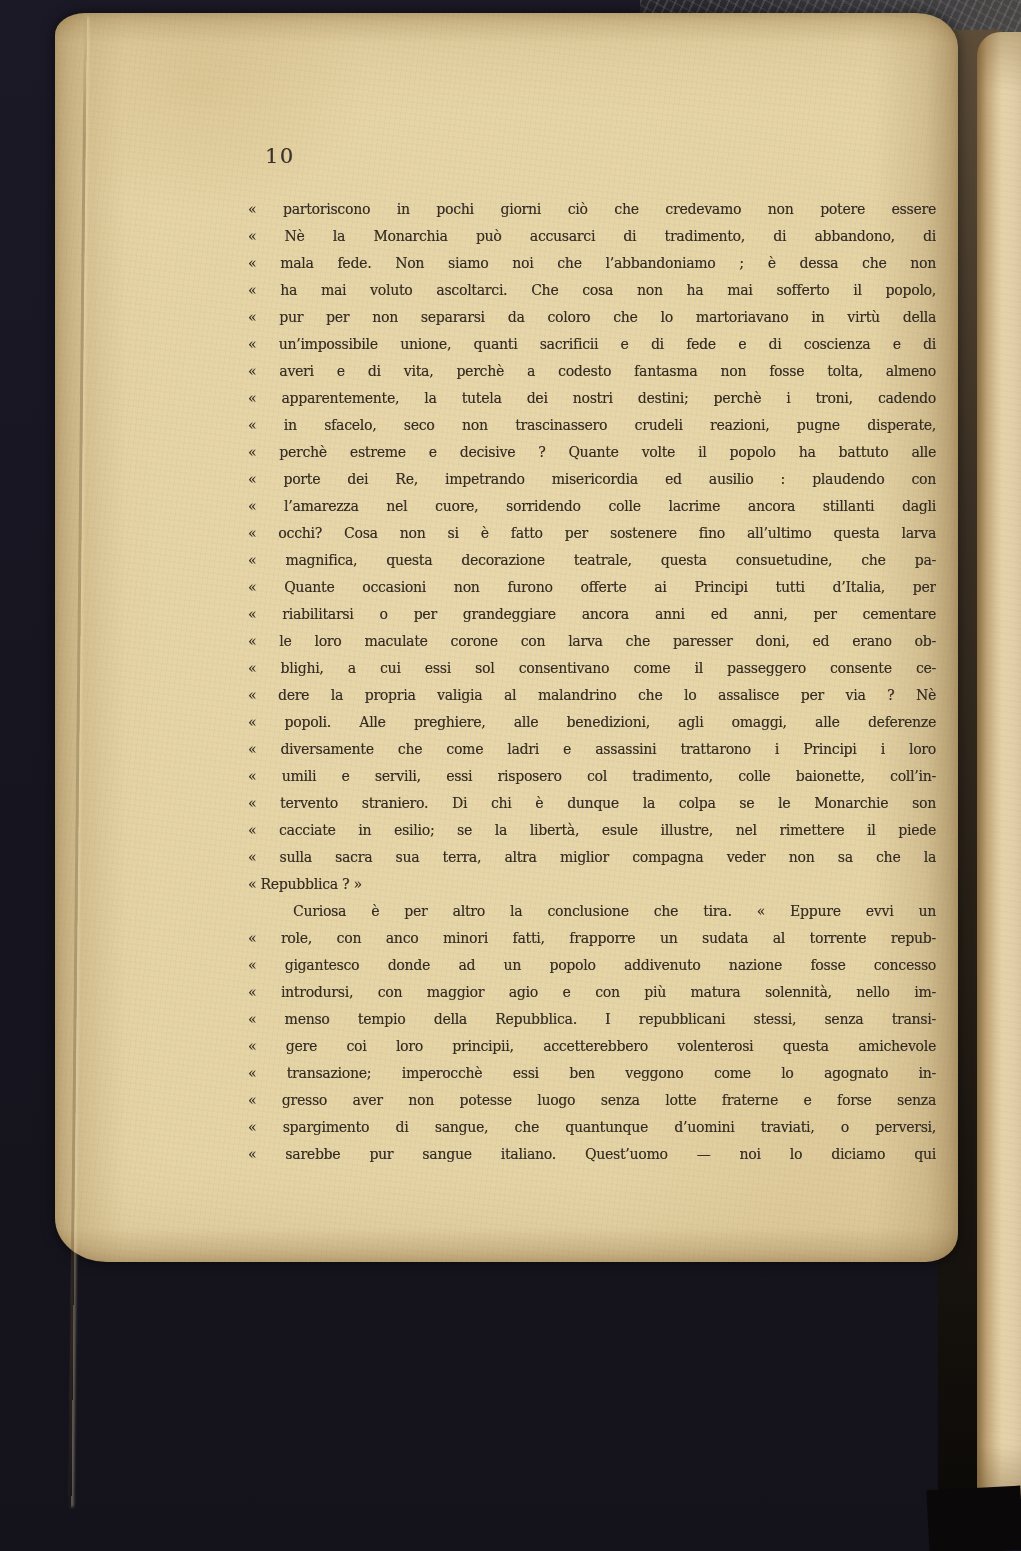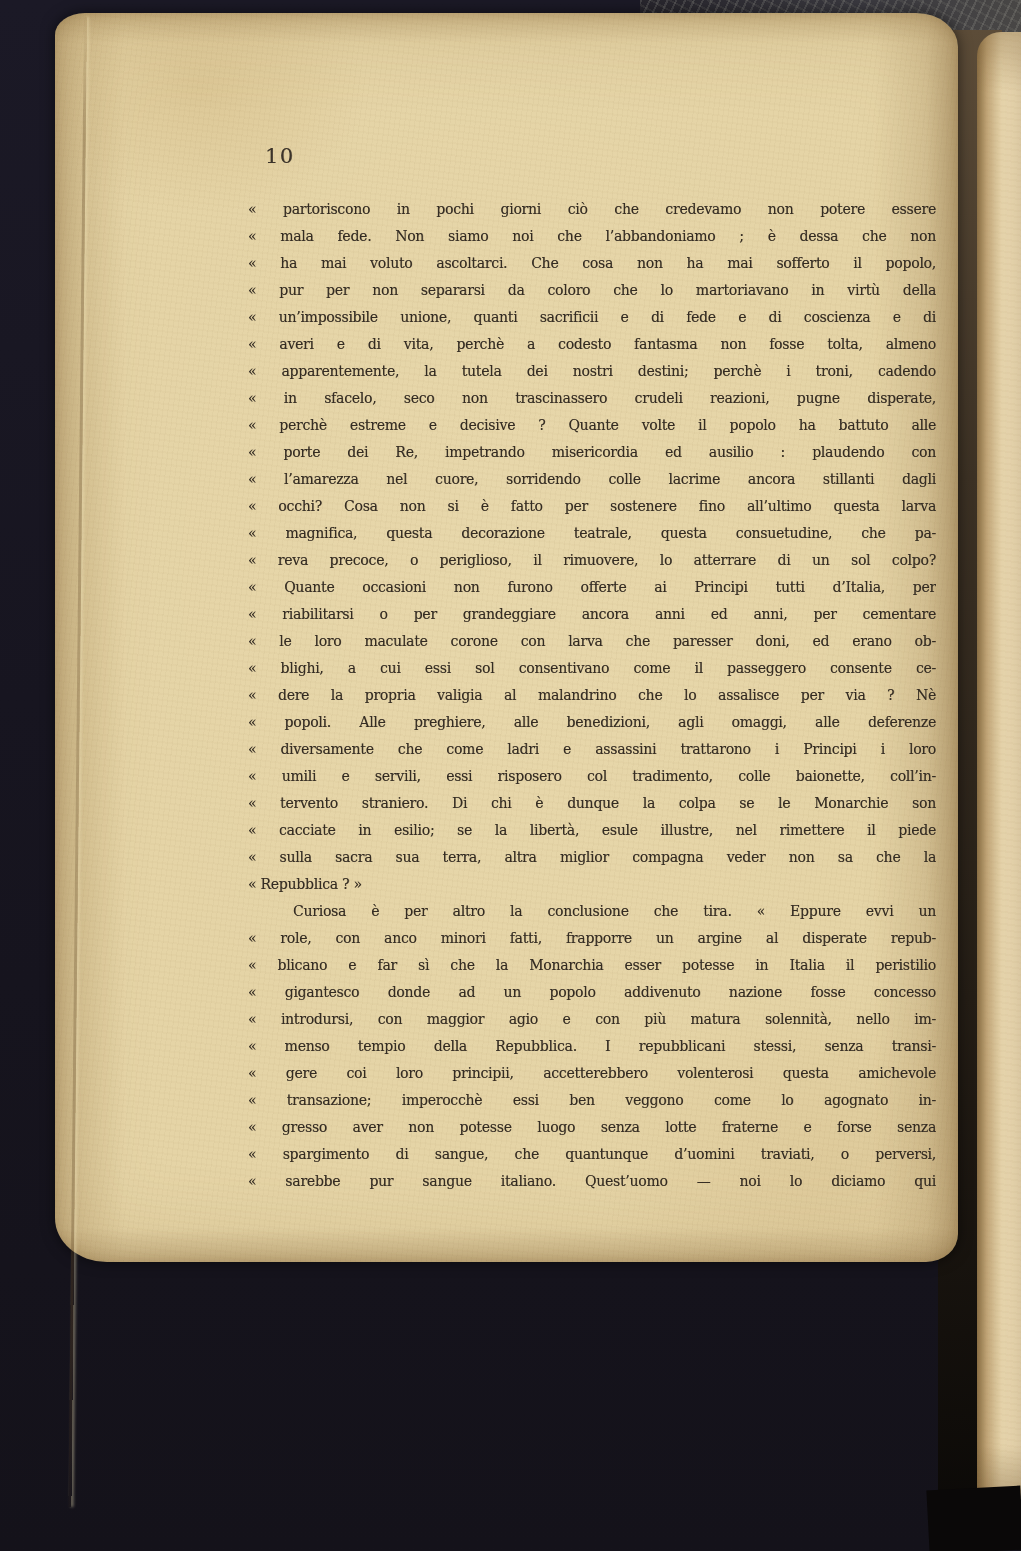--- a/index.html
+++ b/index.html
@@ -98,48 +98,47 @@
 <div class="layer cover-texture"></div>
 <div class="layer gutter-shadow"></div>
 <div class="layer next-page"></div>
 <div class="layer bottom-wedge"></div>
 
 <div class="layer page">
   <div class="crease"></div>
   <div class="page-number">10</div>
   <div class="text-block">
       <div class="line">«  partoriscono in pochi giorni ciò che credevamo non potere essere</div>
+      <div class="line">«  Nè la Monarchia può accusarci di tradimento, di abbandono, di</div>
       <div class="line">«  mala fede. Non siamo noi che l’abbandoniamo ; è dessa che non</div>
       <div class="line">«  ha mai voluto ascoltarci. Che cosa non ha mai sofferto il popolo,</div>
       <div class="line">«  pur per non separarsi da coloro che lo martoriavano in virtù della</div>
       <div class="line">«  un’impossibile unione, quanti sacrificii e di fede e di coscienza e di</div>
       <div class="line">«  averi e di vita, perchè a codesto fantasma non fosse tolta, almeno</div>
       <div class="line">«  apparentemente, la tutela dei nostri destini; perchè i troni, cadendo</div>
       <div class="line">«  in sfacelo, seco non trascinassero crudeli reazioni, pugne disperate,</div>
       <div class="line">«  perchè estreme e decisive ? Quante volte il popolo ha battuto alle</div>
       <div class="line">«  porte dei Re, impetrando misericordia ed ausilio : plaudendo con</div>
       <div class="line">«  l’amarezza nel cuore, sorridendo colle lacrime ancora stillanti dagli</div>
       <div class="line">«  occhi? Cosa non si è fatto per sostenere fino all’ultimo questa larva</div>
       <div class="line">«  magnifica, questa decorazione teatrale, questa consuetudine, che pa-</div>
-      <div class="line">«  reva precoce, o periglioso, il rimuovere, lo atterrare di un sol colpo?</div>
       <div class="line">«  Quante occasioni non furono offerte ai Principi tutti d’Italia, per</div>
       <div class="line">«  riabilitarsi o per grandeggiare ancora anni ed anni, per cementare</div>
       <div class="line">«  le loro maculate corone con larva che paresser doni, ed erano ob-</div>
       <div class="line">«  blighi, a cui essi sol consentivano come il passeggero consente ce-</div>
       <div class="line">«  dere la propria valigia al malandrino che lo assalisce per via ? Nè</div>
       <div class="line">«  popoli. Alle preghiere, alle benedizioni, agli omaggi, alle deferenze</div>
       <div class="line">«  diversamente che come ladri e assassini trattarono i Principi i loro</div>
       <div class="line">«  umili e servili, essi risposero col tradimento, colle baionette, coll’in-</div>
       <div class="line">«  tervento straniero. Di chi è dunque la colpa se le Monarchie son</div>
       <div class="line">«  cacciate in esilio; se la libertà, esule illustre, nel rimettere il piede</div>
       <div class="line">«  sulla sacra sua terra, altra miglior compagna veder non sa che la</div>
       <div class="line nofill">«  Repubblica ? »</div>
       <div class="line indent">Curiosa è per altro la conclusione che tira. « Eppure evvi un</div>
-      <div class="line">«  role, con anco minori fatti, frapporre un argine al disperate repub-</div>
-      <div class="line">«  blicano e far sì che la Monarchia esser potesse in Italia il peristilio</div>
+      <div class="line">«  role, con anco minori fatti, frapporre un sudata al torrente repub-</div>
       <div class="line">«  gigantesco donde ad un popolo addivenuto nazione fosse concesso</div>
       <div class="line">«  introdursi, con maggior agio e con più matura solennità, nello im-</div>
       <div class="line">«  menso tempio della Repubblica. I repubblicani stessi, senza transi-</div>
       <div class="line">«  gere coi loro principii, accetterebbero volenterosi questa amichevole</div>
       <div class="line">«  transazione; imperocchè essi ben veggono come lo agognato in-</div>
       <div class="line">«  gresso aver non potesse luogo senza lotte fraterne e forse senza</div>
       <div class="line">«  spargimento di sangue, che quantunque d’uomini traviati, o perversi,</div>
       <div class="line">«  sarebbe pur sangue italiano. Quest’uomo — noi lo diciamo qui</div>
     </div>
 </div>

